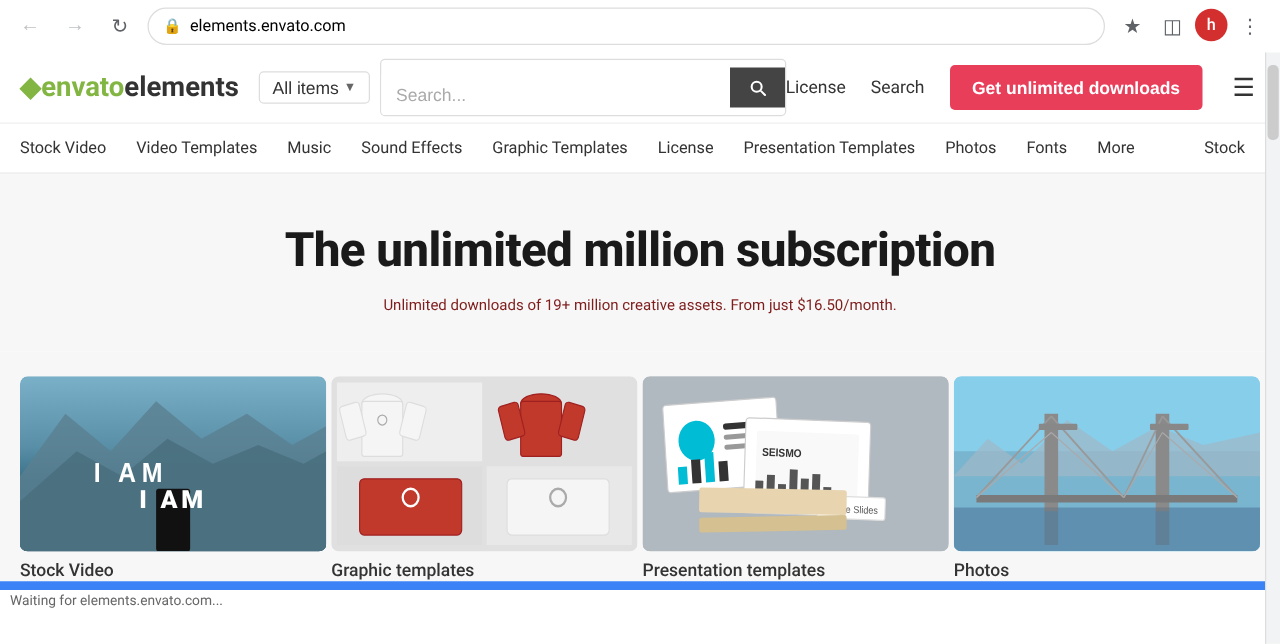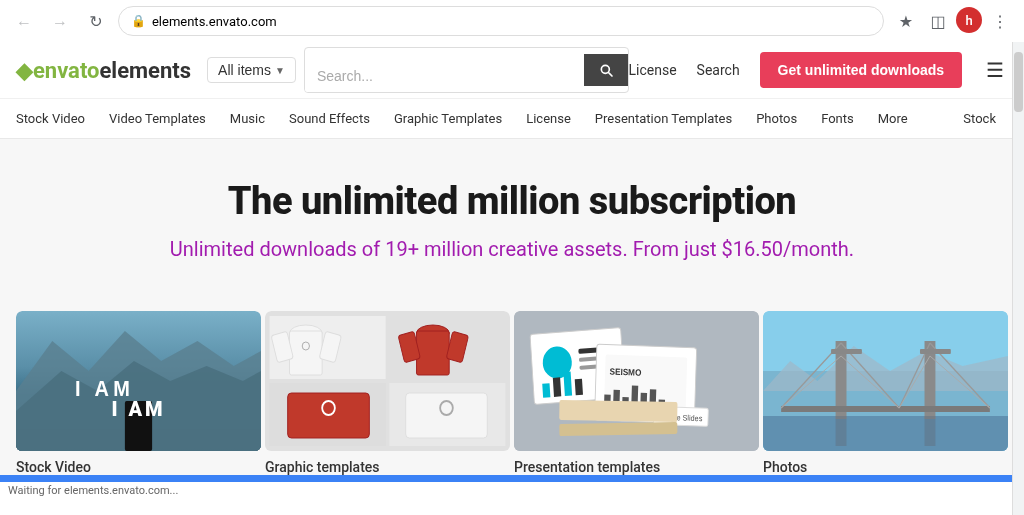--- a/index.html
+++ b/index.html
@@ -37,21 +37,21 @@
     .hamburger-btn { border: none; background: transparent; cursor: pointer; font-size: 20px; color: #333; padding: 4px; }
 
     .site-nav-categories { display: flex; align-items: center; padding: 0 16px; height: 40px; gap: 0; border-top: 1px solid #f0f0f0; }
     .cat-item { font-size: 13px; color: #333; cursor: pointer; padding: 0 12px; height: 100%; display: flex; align-items: center; white-space: nowrap; }
     .cat-item:first-child { padding-left: 0; }
     .cat-item.learn { margin-left: auto; }
 
     
     .hero { background: #f7f7f7; padding: 40px 20px 30px; text-align: center; }
     .hero-title { font-size: 38px; font-weight: 800; color: #1a1a1a; margin-bottom: 14px; letter-spacing: -0.5px; }
-    .hero-subtitle { font-size: 20px; color: #a21caf; }
+    .hero-subtitle { font-size: 12px; color: #7f1d1d; }
 
     
     .cards-section { background: #f7f7f7; padding: 20px 16px 0; }
     .cards-row { display: flex; gap: 4px; }
     .card { flex: 1; border-radius: 6px; overflow: hidden; cursor: pointer; position: relative; }
     .card-label { font-size: 14px; color: #333; font-weight: 500; padding: 8px 0 0; }
 
     
     .card-img-placeholder { width: 100%; height: 140px; border-radius: 6px; overflow: hidden; position: relative; }
 

